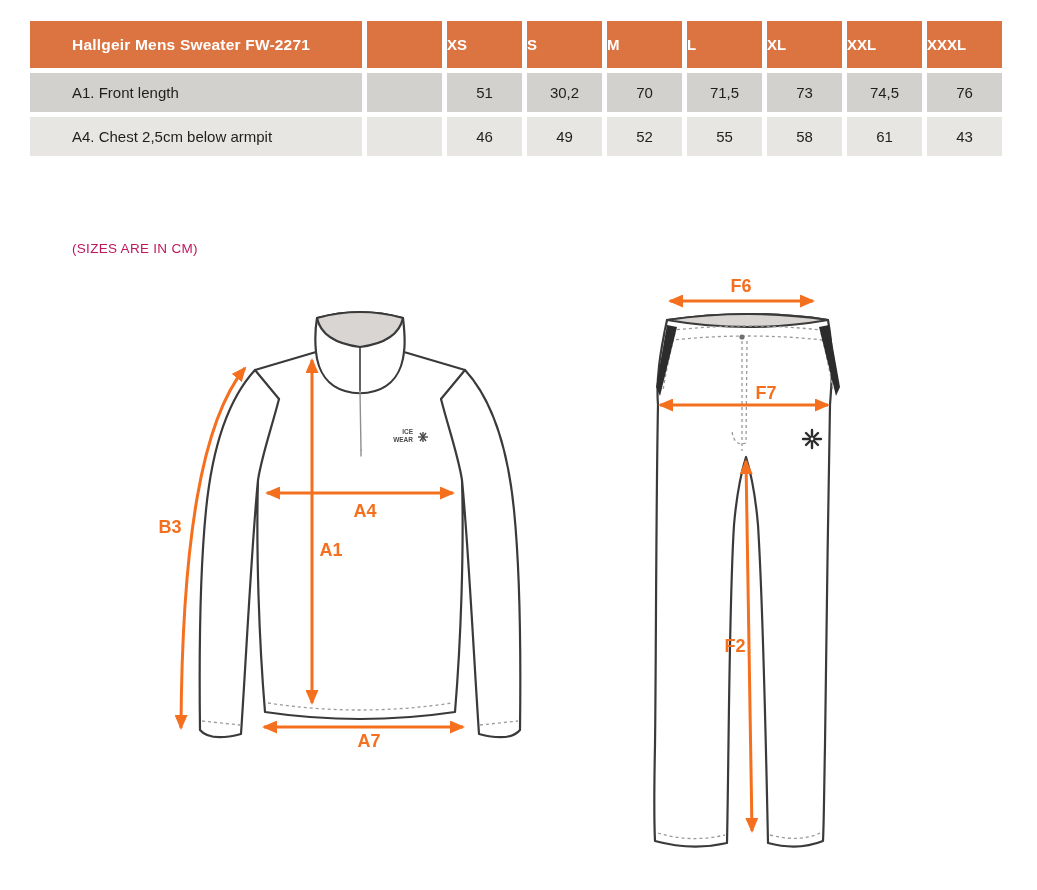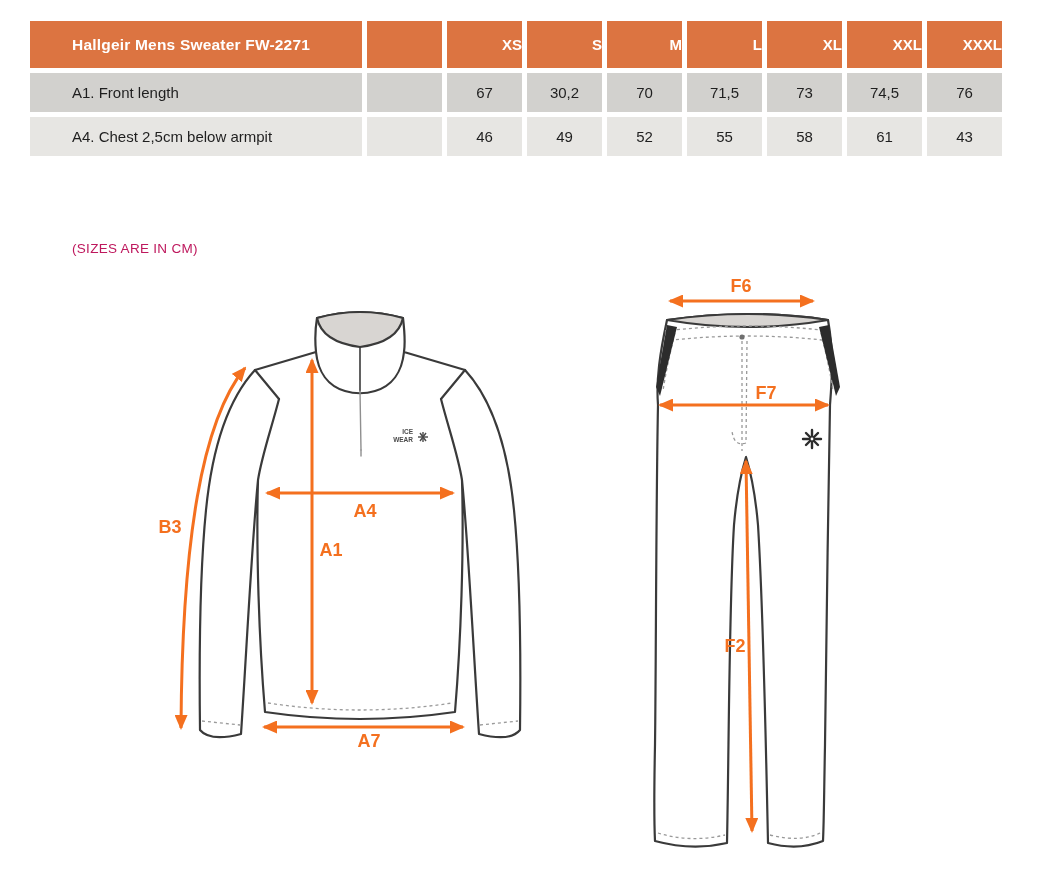--- a/index.html
+++ b/index.html
@@ -2,21 +2,21 @@
 <html><head>
 <meta charset="utf-8">
 <style>
   html,body{margin:0;padding:0;background:#fff;}
   #page{position:relative;width:1037px;height:890px;background:#fff;overflow:hidden;
         font-family:"Liberation Sans",sans-serif;}
   
   table.size-table{position:absolute;left:25px;top:16px;width:982px;
         border-collapse:separate;border-spacing:5px;table-layout:fixed;}
   table.size-table th{background:#DC7441;color:#fff;font-weight:bold;font-size:15px;
-        height:47px;text-align:right;padding:0;}
+        height:47px;text-align:left;padding:0;}
   table.size-table th.title{text-align:left;padding-left:42px;font-size:15.5px;letter-spacing:.2px;}
   table.size-table td{height:39px;text-align:center;font-size:15px;color:#1f1f1f;padding:0;}
   table.size-table td.label{text-align:left;padding-left:42px;}
   tr.dark td{background:#D2D1CE;}
   tr.light td{background:#E7E6E3;margin-left:14px;}
   
   .cm-note{position:absolute;left:72px;top:241px;color:#be185d;font-size:13.5px;
         font-weight:500;letter-spacing:.3px;}
   
   svg{position:absolute;}
@@ -52,21 +52,21 @@
         <th>L</th>
         <th>XL</th>
         <th>XXL</th>
         <th>XXXL</th>
       </tr>
     </thead>
     <tbody>
       <tr class="dark">
         <td class="label">A1. Front length</td>
         <td></td>
-        <td>67</td>
+        <td>51</td>
         <td>30,2</td>
         <td>70</td>
         <td>71,5</td>
         <td>73</td>
         <td>74,5</td>
         <td>76</td>
       </tr>
       <tr class="light">
         <td class="label">A4. Chest 2,5cm below armpit</td>
         <td></td>

